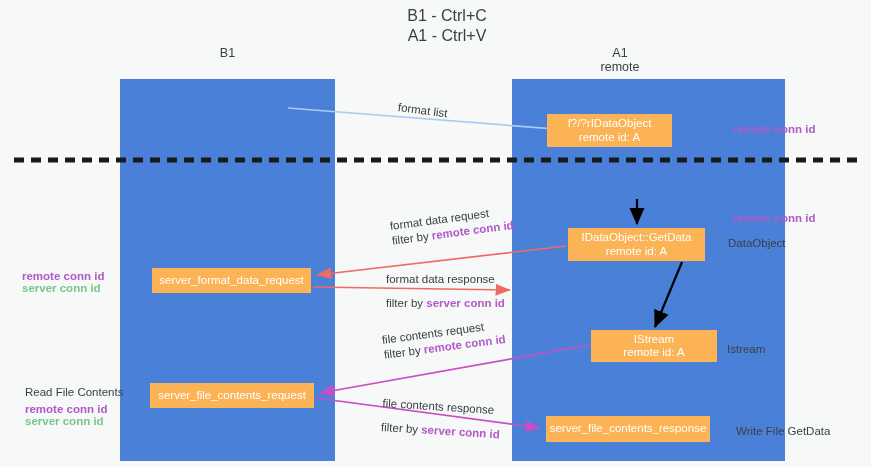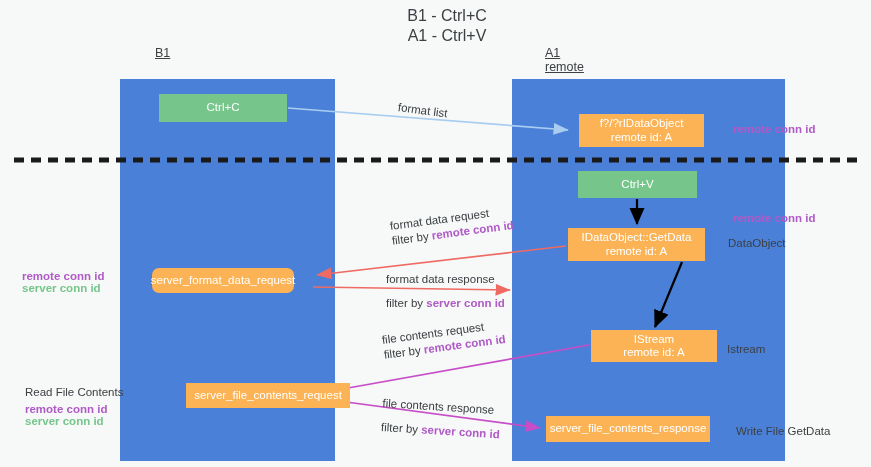--- a/index.html
+++ b/index.html
@@ -20,22 +20,22 @@
   #box-layer{z-index:3;}
   #label-layer{z-index:4;}
 
   
   .lane{position:absolute;background:#4a80d8;}
   #lane-b1{left:120px;top:79px;width:215px;height:382px;}
   #lane-a1{left:512px;top:79px;width:273px;height:382px;}
 
   
   .col-head{
-    position:absolute;text-align:left;
-    font-size:12.5px;line-height:14px;color:#3c4043;text-decoration:underline;
+    position:absolute;text-align:center;
+    font-size:12.5px;line-height:14px;color:#3c4043;
   }
   #head-b1{left:155px;top:46px;width:145px;}
   #head-a1{left:545px;top:46px;width:150px;}
   .col-head .ch-name{display:block;}
   .col-head .ch-sub{display:block;}
 
   
   #page-title{
     position:absolute;left:0;top:6px;width:871px;
     text-align:center;font-size:16px;line-height:20px;color:#3c4043;
@@ -48,27 +48,27 @@
     display:flex;flex-direction:column;
     align-items:center;justify-content:center;
     text-align:center;color:#ffffff;
     font-size:11.5px;line-height:13.5px;
   }
   .node.green{background:#76c68b;}
   .node.orange{background:#fbb355;}
   .node .l2{display:block;}
 
   #n-ctrlc{left:159px;top:94px;width:128px;height:28px;}
-  #n-idataobject{left:579px;top:114px;width:125px;height:33px;}
+  #n-idataobject{left:547px;top:114px;width:125px;height:33px;}
   #n-ctrlv{left:578px;top:171px;width:119px;height:27px;}
   #n-getdata{left:568px;top:228px;width:137px;height:33px;}
-  #n-fmtreq{left:152px;top:268px;width:142px;height:25px;border-radius:7px;}
+  #n-fmtreq{left:152px;top:268px;width:159px;height:25px;}
   #n-fmtresp{left:516px;top:278px;width:159px;height:25px;}
   #n-istream{left:591px;top:330px;width:126px;height:32px;}
-  #n-filereq{left:150px;top:383px;width:164px;height:25px;margin-left:36px;}
+  #n-filereq{left:150px;top:383px;width:164px;height:25px;}
   #n-fileresp{left:546px;top:416px;width:164px;height:26px;}
 
   
   .lbl{position:absolute;font-size:11.5px;line-height:14px;color:#3c4043;white-space:nowrap;}
   .purple{color:#b05ac7;font-weight:bold;}
   .green-t{color:#76c68b;font-weight:bold;}
 
   
   .rot{position:absolute;transform-origin:0 0;}
   .rot .r1{display:block;font-size:11.5px;line-height:15px;white-space:nowrap;color:#3c4043;}
@@ -145,32 +145,26 @@
       <line x1="682" y1="262" x2="655" y2="327" stroke="#000000" stroke-width="2.2" marker-end="url(#ah-black)"></line>
 
       <line x1="589" y1="345" x2="320" y2="393" stroke="#c74ec7" stroke-width="1.7" marker-end="url(#ah-magenta)"></line>
 
       <line x1="316" y1="398" x2="540" y2="428" stroke="#c74ec7" stroke-width="1.7" marker-end="url(#ah-magenta)"></line>
     </svg>
   </div>
 
   <div class="layer" id="box-layer">
 
-    <div class="node green" id="n-ctrlc">
-      <span>Ctrl+C</span>
-    </div>
 
     <div class="node orange" id="n-idataobject">
       <span>f?/?rIDataObject</span>
       <span class="l2">remote id: A</span>
     </div>
 
-    <div class="node green" id="n-ctrlv">
-      <span>Ctrl+V</span>
-    </div>
 
     <div class="node orange" id="n-getdata">
       <span>IDataObject::GetData</span>
       <span class="l2">remote id: A</span>
     </div>
 
     <div class="node orange" id="n-fmtreq">
       <span>server_format_data_request</span>
     </div>
 

